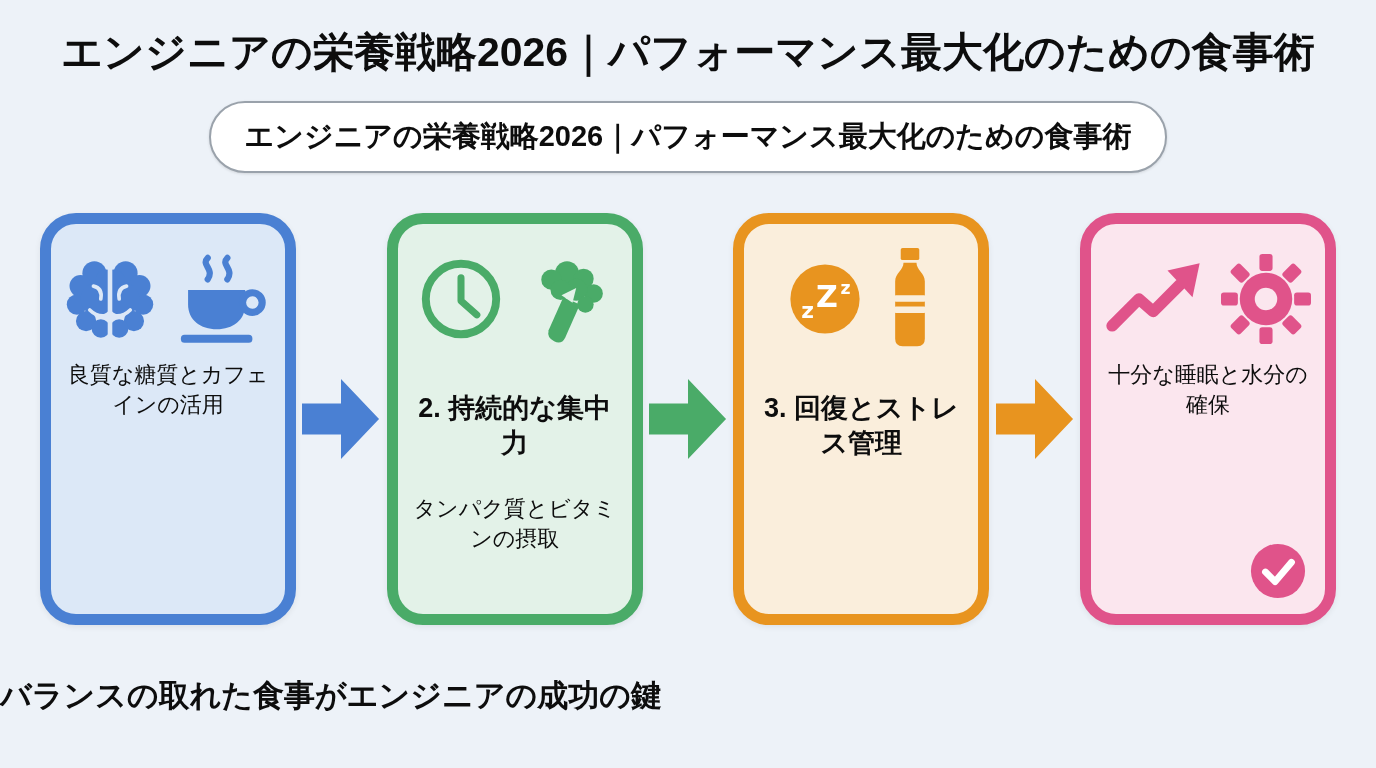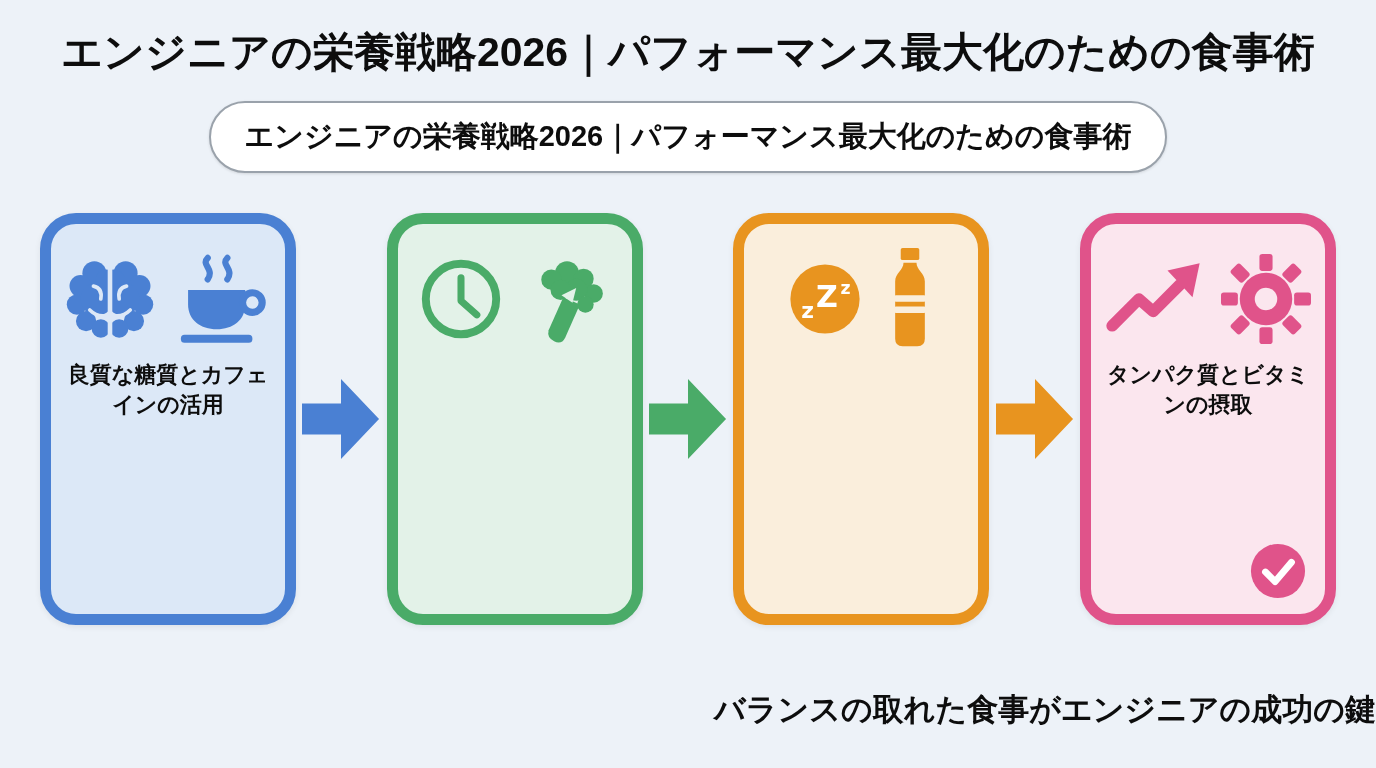--- a/index.html
+++ b/index.html
@@ -35,26 +35,26 @@
     box-shadow:0 2px 6px rgba(0,0,0,.07);
   }
   .icons{height:106px;display:flex;align-items:center;gap:16px}
   .card-title{
     margin:14px 0 0;height:120px;width:212px;
     display:flex;align-items:center;justify-content:center;
     text-align:center;font-size:27px;line-height:1.3;font-weight:bold;
   }
   .card-desc{
     margin:8px 0 0;width:214px;text-align:center;
-    font-size:22px;line-height:1.35;font-weight:bold;
+    font-size:22px;line-height:1.35;font-weight:normal;
   }
   .arrow{width:78px;height:92px;flex:none}
   .arrow polygon{fill:var(--accent,#888)}
   .badge{position:absolute;right:18px;bottom:14px;width:58px;height:58px}
-  .footer{margin-top:64px;text-align:right;font-size:31px;font-weight:bold}
+  .footer{margin-top:50px;text-align:left;font-size:31px;font-weight:bold}
   .fa{fill:var(--accent,#888)}
   .fb{fill:var(--fill,#fff)}
   .sa{stroke:var(--accent,#888);fill:none}
   .sb{stroke:var(--fill,#fff);fill:none}
   .zl{fill:#ffffff;font-family:"DejaVu Sans",sans-serif;font-weight:bold}
 </style>
 </head>
 <body style="--bg: #edf2f8; --text: #0d0d0d; --pill-border: #9aa2ab; --pill-bg: #ffffff;">
 
 <h1 class="page-title">エンジニアの栄養戦略2026｜パフォーマンス最大化のための食事術</h1>
@@ -118,20 +118,22 @@
             <circle cx="33" cy="29" r="11"></circle>
           <circle cx="79" cy="44" r="10"></circle>
             <circle cx="60" cy="40" r="12"></circle>
             <circle cx="43" cy="40" r="11"></circle>
           <circle cx="70" cy="56" r="9"></circle>
           <path d="M30 84 L46 48 L64 56 L48 92 Q44 100 36 96 Q28 92 30 84 Z"></path>
         </g>
         <path class="fb" d="M44 46 L60 38 L56 54 Z"></path>
       </svg>
     </div>
+    <h2 class="card-title">2. 持続的な集中力</h2>
+    <p class="card-desc">タンパク質とビタミンの摂取</p>
   </section>
 
   <svg class="arrow" viewBox="0 0 80 92" style="--accent: #4aab68;">
     <polygon points="0,30 40,30 40,5 79,46 40,87 40,62 0,62"></polygon>
   </svg>
 
   <section class="card" style="--accent: #e8941f; --fill: #faeedc;">
     <div class="icons">
       <svg class="icon" width="82" height="82" viewBox="0 0 90 90">
         <circle class="fa" cx="45" cy="45" r="38"></circle>
@@ -139,20 +141,21 @@
         <text class="zl" x="35" y="54" font-size="33">Z</text>
         <text class="zl" x="62" y="39" font-size="19">z</text>
       </svg>
       <svg class="icon" width="56" height="102" viewBox="0 0 60 110">
         <rect class="fa" x="20" y="0" width="20" height="13" rx="2"></rect>
         <path class="fa" d="M23 16 H37 C37 24 46 27 46 36 V98 Q46 106 38 106 H22 Q14 106 14 98 V36 C14 27 23 24 23 16 Z"></path>
         <rect class="fb" x="12" y="51" width="36" height="7" rx="3"></rect>
         <rect class="fb" x="12" y="63" width="36" height="7" rx="3"></rect>
       </svg>
     </div>
+    <h2 class="card-title">3. 回復とストレス管理</h2>
   </section>
 
   <svg class="arrow" viewBox="0 0 80 92" style="--accent: #e8941f;">
     <polygon points="0,30 40,30 40,5 79,46 40,87 40,62 0,62"></polygon>
   </svg>
 
   <section class="card" style="--accent: #e0538a; --fill: #fbe6ee;">
     <div class="icons">
       <svg class="icon" width="100" height="78" viewBox="0 0 112 84">
         <path class="sa" d="M8 72 L38 42 L54 56 L84 26" stroke-width="13" stroke-linecap="round" stroke-linejoin="round"></path>
@@ -166,21 +169,21 @@
           <rect x="41" y="0" width="14" height="18" rx="3" transform="rotate(135 48 48)"></rect>
           <rect x="41" y="0" width="14" height="18" rx="3" transform="rotate(180 48 48)"></rect>
           <rect x="41" y="0" width="14" height="18" rx="3" transform="rotate(225 48 48)"></rect>
           <rect x="41" y="0" width="14" height="18" rx="3" transform="rotate(270 48 48)"></rect>
           <rect x="41" y="0" width="14" height="18" rx="3" transform="rotate(315 48 48)"></rect>
           <circle cx="48" cy="48" r="28"></circle>
         </g>
         <circle class="fb" cx="48" cy="48" r="12"></circle>
       </svg>
     </div>
-    <p class="card-desc">タンパク質とビタミンの摂取</p>
+    <p class="card-desc">十分な睡眠と水分の確保</p>
     <svg class="badge" viewBox="0 0 60 60">
       <circle class="fa" cx="30" cy="30" r="28"></circle>
       <path d="M17 31 L27 41 L44 21" stroke="#ffffff" stroke-width="7" fill="none" stroke-linecap="round" stroke-linejoin="round"></path>
     </svg>
   </section>
 
 </div>
 
 <p class="footer">バランスの取れた食事がエンジニアの成功の鍵</p>
 

